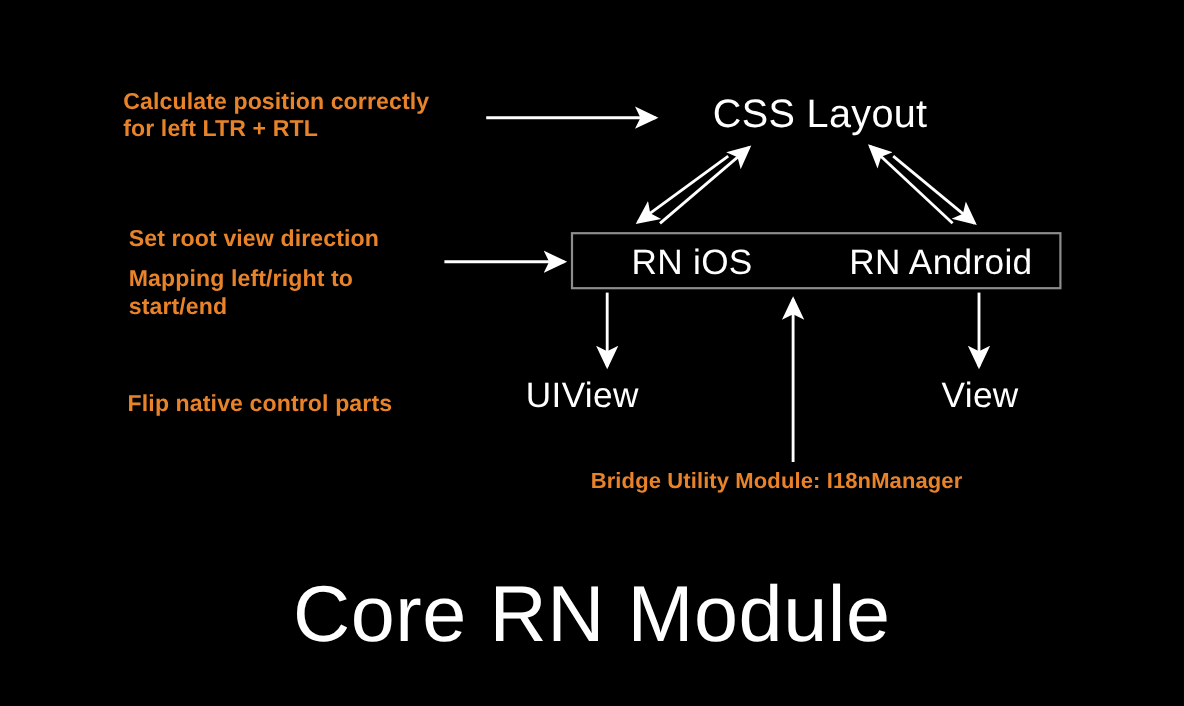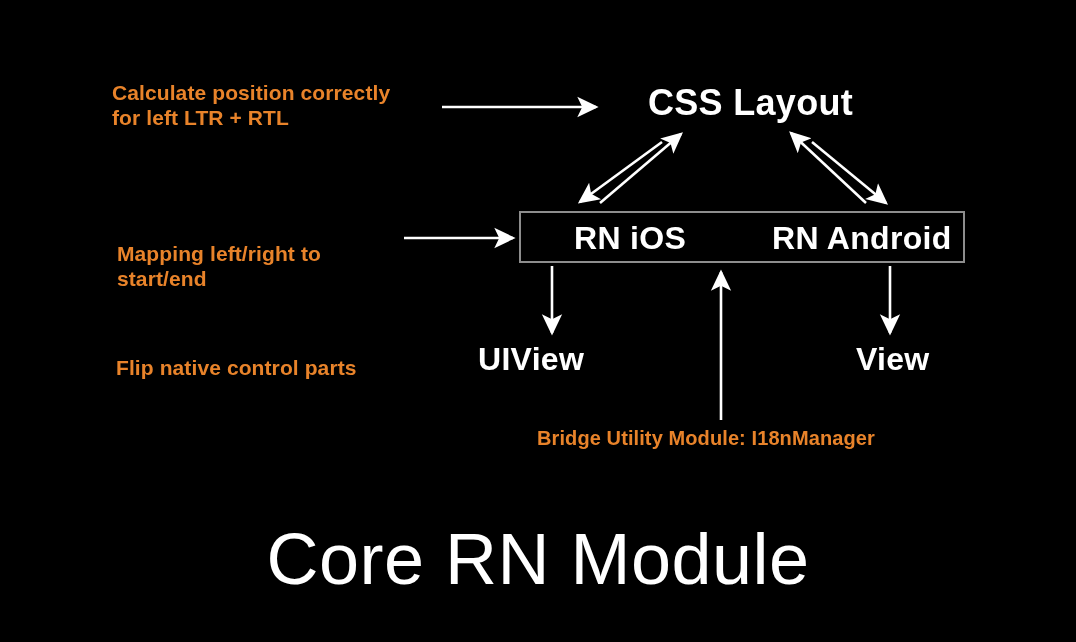--- a/index.html
+++ b/index.html
@@ -23,21 +23,21 @@
     line-height: 1.18;
   }
   .annot {
     color: #E8832A;
     font-weight: bold;
     font-size: 21px;
     letter-spacing: 0.1px;
   }
   .node-label {
     color: #FFFFFF;
-    font-weight: bold;
+    font-weight: normal;
     letter-spacing: 0.3px;
   }
   #css-layout {
     left: 648px;
     top: 82px;
     font-size: 36px;
   }
   #platform-box {
     position: absolute;
     left: 519px;
@@ -134,20 +134,21 @@
       <line x1="866" y1="203" x2="791" y2="133"></line>
 
       <line x1="552" y1="266" x2="552" y2="333"></line>
       <line x1="890" y1="266" x2="890" y2="333"></line>
       <line x1="721" y1="420" x2="721" y2="272"></line>
     </g>
   </svg>
 
   <div class="txt annot" id="annot-layout"><span>Calculate position correctly</span><br><span>for left LTR + RTL</span></div>
 
+  <div class="txt annot" id="annot-root">Set root view direction</div>
 
   <div class="txt annot" id="annot-mapping"><span>Mapping left/right to</span><br><span>start/end</span></div>
 
   <div class="txt annot" id="annot-flip">Flip native control parts</div>
 
   <div class="txt node-label" id="css-layout">CSS Layout</div>
 
   <div id="platform-box"></div>
 
   <div class="txt node-label" id="rn-ios">RN iOS</div>

